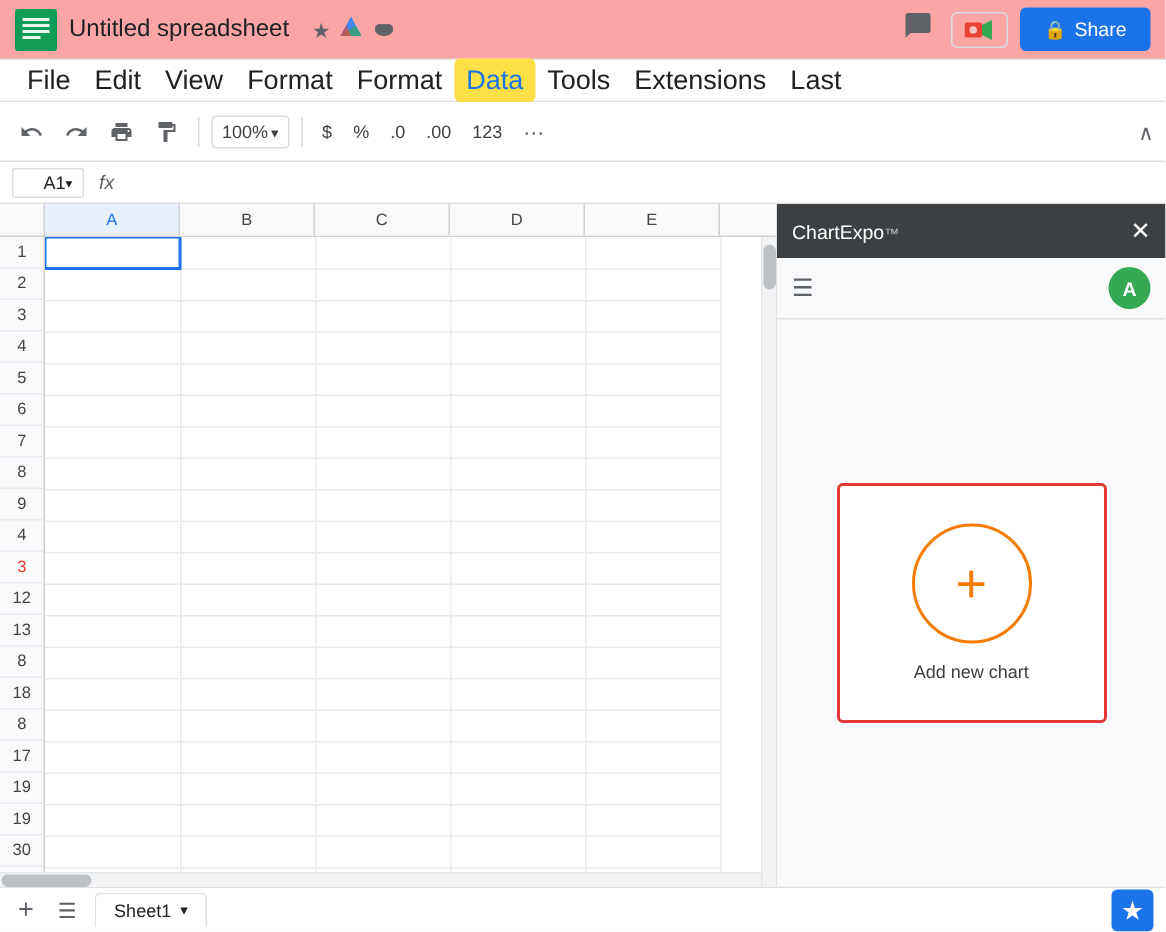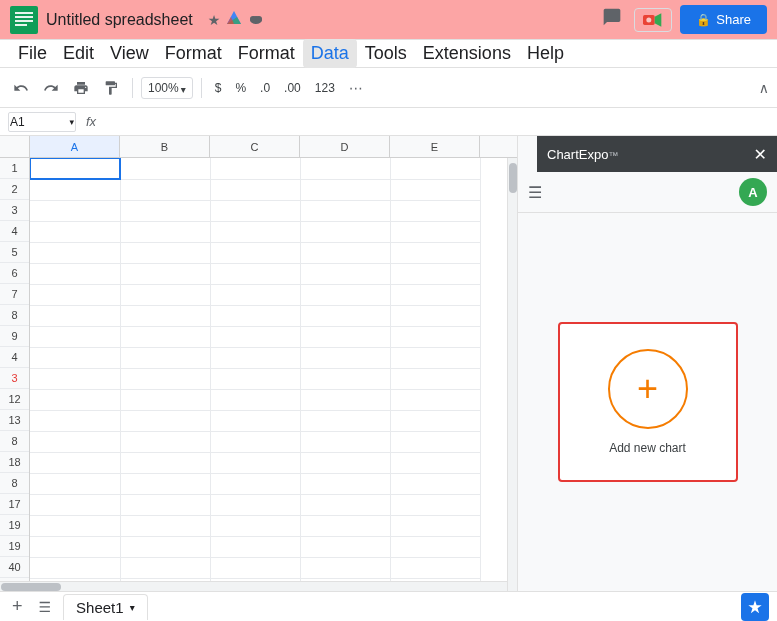--- a/index.html
+++ b/index.html
@@ -18,39 +18,39 @@
     #comment-btn { background: none; border: none; cursor: pointer; color: #5f6368; font-size: 18px; padding: 4px; }
     #meet-btn { background: none; border: 1px solid #dadce0; border-radius: 4px; cursor: pointer; padding: 4px 8px; display: flex; align-items: center; gap: 4px; font-size: 12px; color: #3c4043; }
     #share-btn { background: #1a73e8; color: #fff; border: none; border-radius: 4px; padding: 7px 16px; cursor: pointer; font-size: 13px; display: flex; align-items: center; gap: 5px; }
     #share-btn .lock-icon { font-size: 12px; }
 
     
     #menu-bar {
       display: flex; align-items: center; padding: 0 10px; background: #fff; height: 28px; border-bottom: 1px solid #e0e0e0;
     }
     .menu-item { padding: 4px 8px; cursor: pointer; font-size: 18px; color: #202124; border-radius: 4px; white-space: nowrap; }
-    .menu-item.active { background: #e5e5e5; color: #1a73e8; }
+    .menu-item.active { background: #fde047; color: #1a73e8; }
     #last-edit { color: #1a73e8; font-size: 13px; padding: 4px 8px; cursor: pointer; }
 
     
     #toolbar {
       display: flex; align-items: center; padding: 4px 8px; background: #fff; height: 40px; border-bottom: 1px solid #e0e0e0; gap: 4px;
     }
     .toolbar-btn { background: none; border: none; cursor: pointer; color: #5f6368; padding: 4px 5px; border-radius: 3px; font-size: 14px; display: flex; align-items: center; }
     .toolbar-separator { width: 1px; height: 20px; background: #dadce0; margin: 0 4px; }
     .zoom-control { display: flex; align-items: flex-end; border: 1px solid #dadce0; border-radius: 3px; padding: 3px 6px; font-size: 12px; cursor: pointer; color: #3c4043; }
     .format-btn { font-size: 12px; color: #3c4043; padding: 3px 5px; border: none; background: none; cursor: pointer; }
     .toolbar-right { margin-left: auto; }
     .collapse-btn { background: none; border: none; cursor: pointer; font-size: 14px; color: #5f6368; }
 
     
     #formula-bar {
       display: flex; align-items: center; padding: 3px 8px; background: #fff; height: 28px; border-bottom: 1px solid #e0e0e0; gap: 4px;
     }
-    #cell-ref { width: 68px; font-size: 12px; color: #202124; border: 1px solid #dadce0; padding: 2px 1px; border-radius: 2px; display: flex; align-items: center; justify-content: space-between; }
+    #cell-ref { width: 48px; font-size: 12px; color: #202124; border: 1px solid #dadce0; padding: 2px 20px; border-radius: 2px; display: flex; align-items: center; justify-content: space-between; }
     #fx-icon { color: #5f6368; font-size: 13px; padding: 0 6px; font-style: italic; }
     #formula-input { flex: 1; border: none; outline: none; font-size: 13px; color: #202124; }
 
     
     #main-area {
       display: flex; height: calc(621px - 40px - 28px - 40px - 28px - 30px);
     }
 
     
     #spreadsheet {
@@ -77,21 +77,21 @@
     .vertical-scrollbar { width: 10px; background: #f1f3f4; position: absolute; right: 0; top: 22px; bottom: 0; border-left: 1px solid #e0e0e0; }
     .v-thumb { width: 8px; height: 30px; background: #bdc1c6; border-radius: 4px; margin: 1px; margin-top: 5px; }
     .horizontal-scrollbar { height: 10px; background: #f1f3f4; position: absolute; bottom: 0; left: 0; right: 10px; border-top: 1px solid #e0e0e0; display: flex; align-items: center; }
     .h-thumb { height: 8px; width: 60px; background: #bdc1c6; border-radius: 4px; margin: 1px; }
 
     
     #chart-panel {
       width: 260px; flex-shrink: 0; background: #f8f9fa; border-left: 1px solid #e0e0e0; display: flex; flex-direction: column;
     }
     #chart-panel-header {
-      display: flex; align-items: center; justify-content: space-between; padding: 6px 10px; background: #3c4043; color: #fff; height: 36px; margin-left: 19px;
+      display: flex; align-items: center; justify-content: space-between; padding: 6px 10px; background: #3c4043; color: #fff; height: 36px;
     }
     #panel-title { font-size: 13px; font-weight: 500; color: #fff; }
     #panel-tm { font-size: 10px; color: #bdc1c6; }
     #panel-close { background: none; border: none; color: #fff; cursor: pointer; font-size: 16px; }
     #panel-toolbar { display: flex; align-items: center; padding: 6px 10px; border-bottom: 1px solid #e0e0e0; background: #f8f9fa; }
     #hamburger-icon { font-size: 16px; color: #5f6368; cursor: pointer; margin-right: auto; }
     #panel-avatar { width: 28px; height: 28px; border-radius: 50%; background: #34a853; display: flex; align-items: center; justify-content: center; color: #fff; font-size: 13px; font-weight: bold; }
     #panel-content { flex: 1; padding: 16px; display: flex; align-items: center; justify-content: center; }
     #add-chart-btn {
       width: 180px; height: 160px; border: 2px solid #e53935; border-radius: 4px; background: #fff; cursor: pointer; display: flex; flex-direction: column; align-items: center; justify-content: center; gap: 12px;
@@ -104,21 +104,21 @@
 
     
     #bottom-bar {
       display: flex; align-items: center; padding: 0 8px; background: #fff; height: 30px; border-top: 1px solid #e0e0e0; gap: 8px;
     }
     #add-sheet-btn { background: none; border: none; cursor: pointer; font-size: 18px; color: #5f6368; padding: 2px 4px; }
     #sheets-menu-btn { background: none; border: none; cursor: pointer; font-size: 14px; color: #5f6368; padding: 2px 4px; }
     #sheet-tab {
       display: flex; align-items: center; padding: 4px 12px; border-radius: 4px 4px 0 0; background: #fff; border: 1px solid #e0e0e0; border-bottom: none; cursor: pointer; font-size: 12px; color: #202124; gap: 6px;
     }
-    #sheet-tab-name { font-size: 15px; }
+    #sheet-tab-name { font-size: 12px; }
     #bottom-spacer { flex: 1; }
     #explore-btn { background: #1a73e8; color: #fff; border: none; border-radius: 4px; width: 28px; height: 28px; cursor: pointer; display: flex; align-items: center; justify-content: center; font-size: 16px; }
   </style>
 </head>
 <body>
 
 <div id="title-bar">
   <div id="app-icon">
     <svg width="28" height="28" viewBox="0 0 28 28">
       <rect width="28" height="28" rx="2" fill="#0f9d58"></rect>
@@ -169,21 +169,21 @@
 
 <div id="menu-bar">
   <span class="menu-item">File</span>
   <span class="menu-item">Edit</span>
   <span class="menu-item">View</span>
   <span class="menu-item">Format</span>
   <span class="menu-item">Format</span>
   <span class="menu-item active">Data</span>
   <span class="menu-item">Tools</span>
   <span class="menu-item">Extensions</span>
-  <span class="menu-item">Help</span>
+  <span class="menu-item">Last</span>
 </div>
 
 <div id="toolbar">
   <button class="toolbar-btn">
     <svg width="16" height="16" viewBox="0 0 24 24" fill="#5f6368">
         <path d="M12.5 8c-2.65 0-5.05.99-6.9 2.6L2 7v9h9l-3.62-3.62c1.39-1.16 3.16-1.88 5.12-1.88 3.54 0 6.55 2.31 7.6 5.5l2.37-.78C21.08 11.03 17.15 8 12.5 8z"></path>
       </svg>
   </button>
   <button class="toolbar-btn">
     <svg width="16" height="16" viewBox="0 0 24 24" fill="#5f6368">
@@ -256,21 +256,21 @@
         <div class="row-num">4</div>
         <div class="row-num highlighted">3</div>
         <div class="row-num">12</div>
         <div class="row-num">13</div>
         <div class="row-num">8</div>
         <div class="row-num">18</div>
         <div class="row-num">8</div>
         <div class="row-num">17</div>
         <div class="row-num">19</div>
         <div class="row-num">19</div>
-        <div class="row-num">40</div>
+        <div class="row-num">30</div>
         <div class="row-num">21</div>
 
       </div>
       <div id="grid-container">
         <table id="grid">
           <tbody id="grid-body">
           <tr>
                 <td class="selected-cell"></td>
                 <td></td>
                 <td></td>

